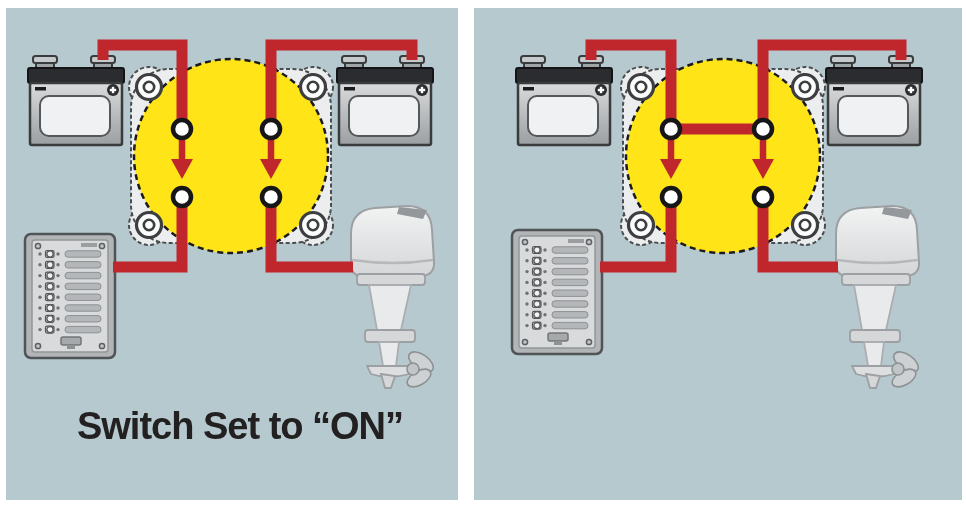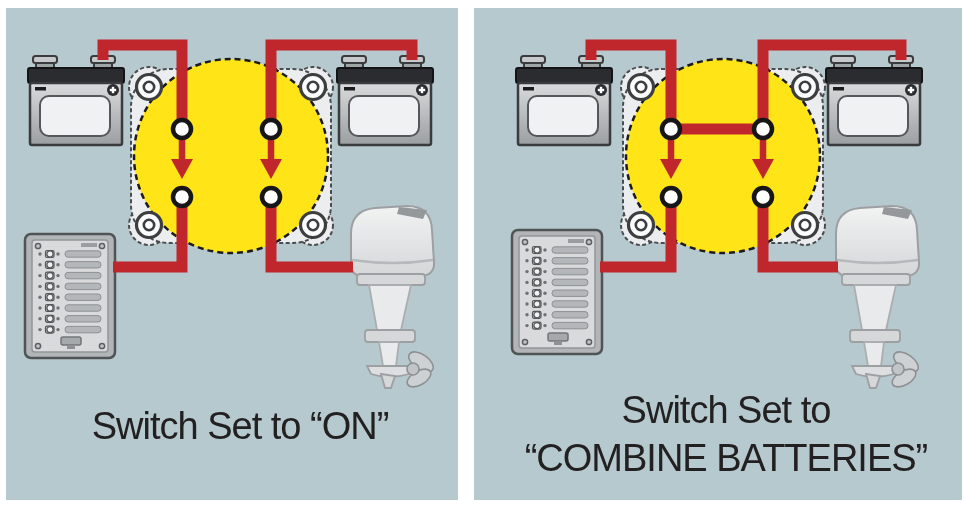--- a/index.html
+++ b/index.html
@@ -10,21 +10,21 @@
   }
   .panel{
     position:absolute;top:8px;height:492px;
     background:#b6c9ce;
   }
   #panel-on{left:6px;width:452px;}
   #panel-combine{left:474px;width:488px;}
   .diagram{position:absolute;left:0;top:0;display:block;}
   .caption{
     position:absolute;left:0;right:0;text-align:center;
-    color:#232022;font-weight:400;font-size:38px;line-height:48px;
+    color:#232022;font-weight:700;font-size:38px;line-height:48px;
     letter-spacing:-1px;white-space:nowrap;padding-left:16px;
   }
   #panel-on .caption{top:394px;}
   #panel-combine .caption{top:378px;}
 </style>
 </head>
 <body>
 
 <svg width="0" height="0" style="position:absolute" aria-hidden="true">
   <defs>
@@ -166,17 +166,13 @@
       <path d="M289,124 V153" stroke="#bf272c" stroke-width="6.5" fill="none"></path>
       <polygon points="278,151 300,151 289,171"></polygon>
     </g>
     <g fill="#ffffff" stroke="#161618" stroke-width="4.5">
       <circle cx="197" cy="121" r="9"></circle>
       <circle cx="289" cy="121" r="9"></circle>
       <circle cx="197" cy="189" r="9"></circle>
       <circle cx="289" cy="189" r="9"></circle>
     </g>
   </svg>
-  <div class="caption">
-    <div>Switch Set to</div>
-    <div>“COMBINE BATTERIES”</div>
-  </div>
 </section>
 
 </body></html>

